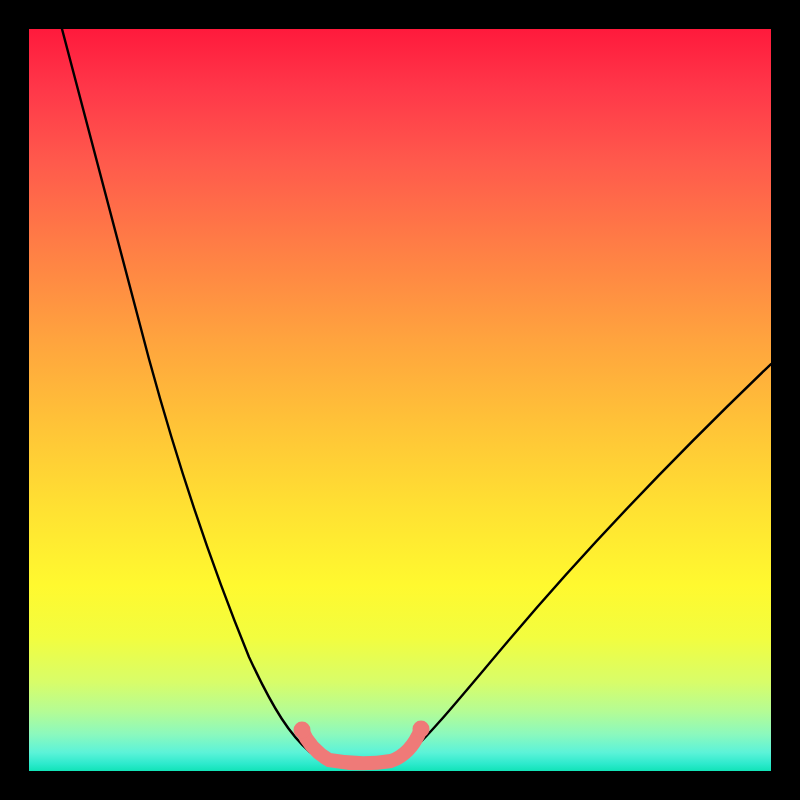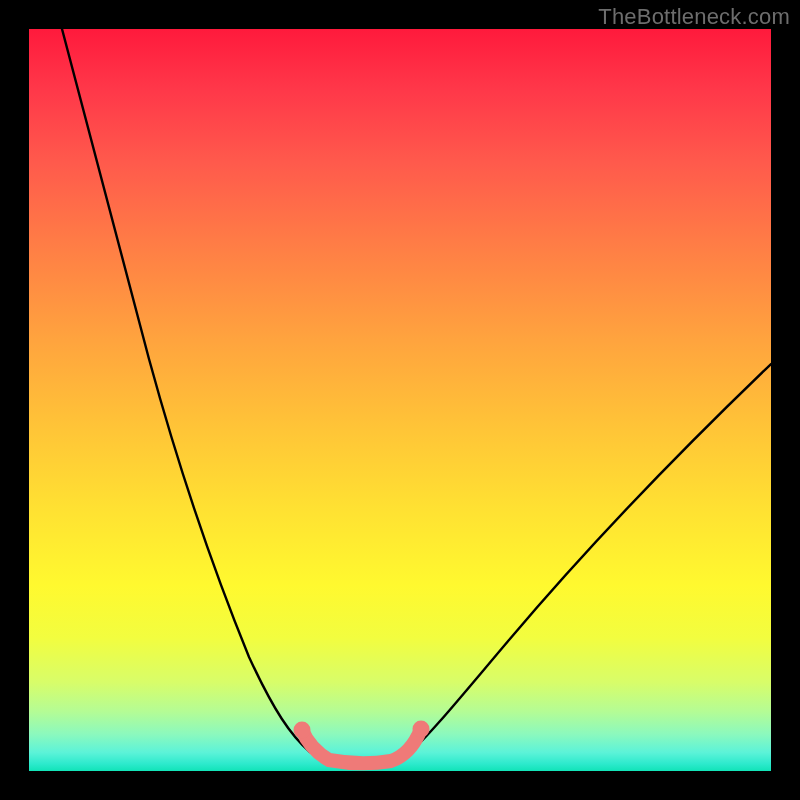--- a/index.html
+++ b/index.html
@@ -93,14 +93,13 @@
 
       <path d="M 273 701
                Q 281 720, 300 731
                Q 332 737, 362 732
                Q 382 725, 392 700" fill="none" stroke="#ef7a78" stroke-width="14" stroke-linecap="round"></path>
       <circle cx="273" cy="701" r="8.5" fill="#ef7a78"></circle>
       <circle cx="392" cy="700" r="8.5" fill="#ef7a78"></circle>
     </svg>
   </div>
 
-  <div class="watermark">TheBottleneck.com</div>
 </div>
 
 </body></html>

